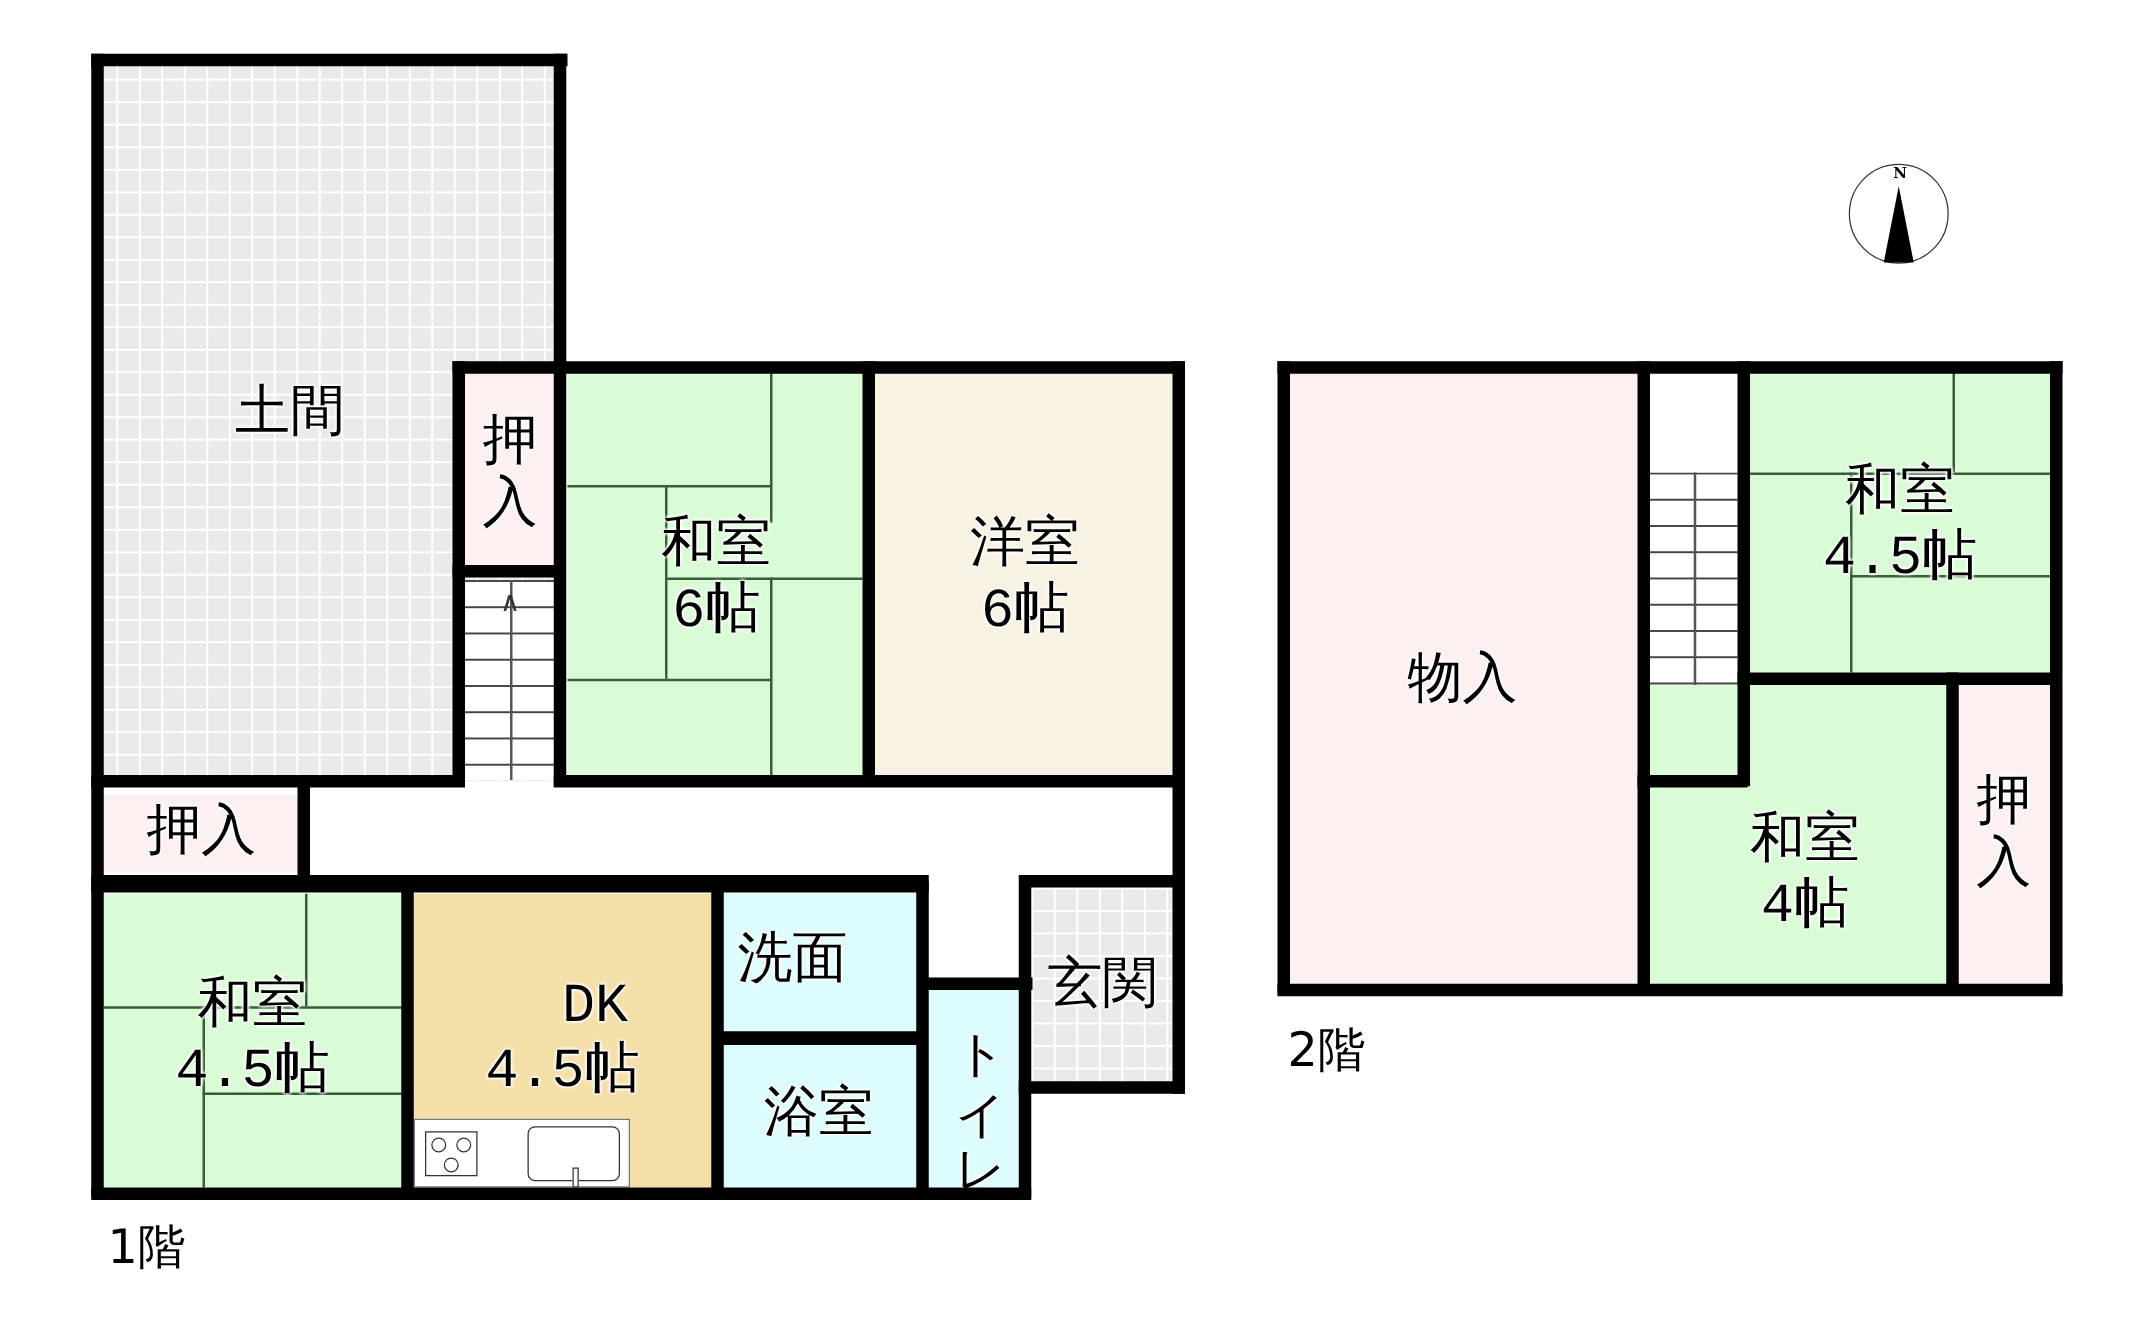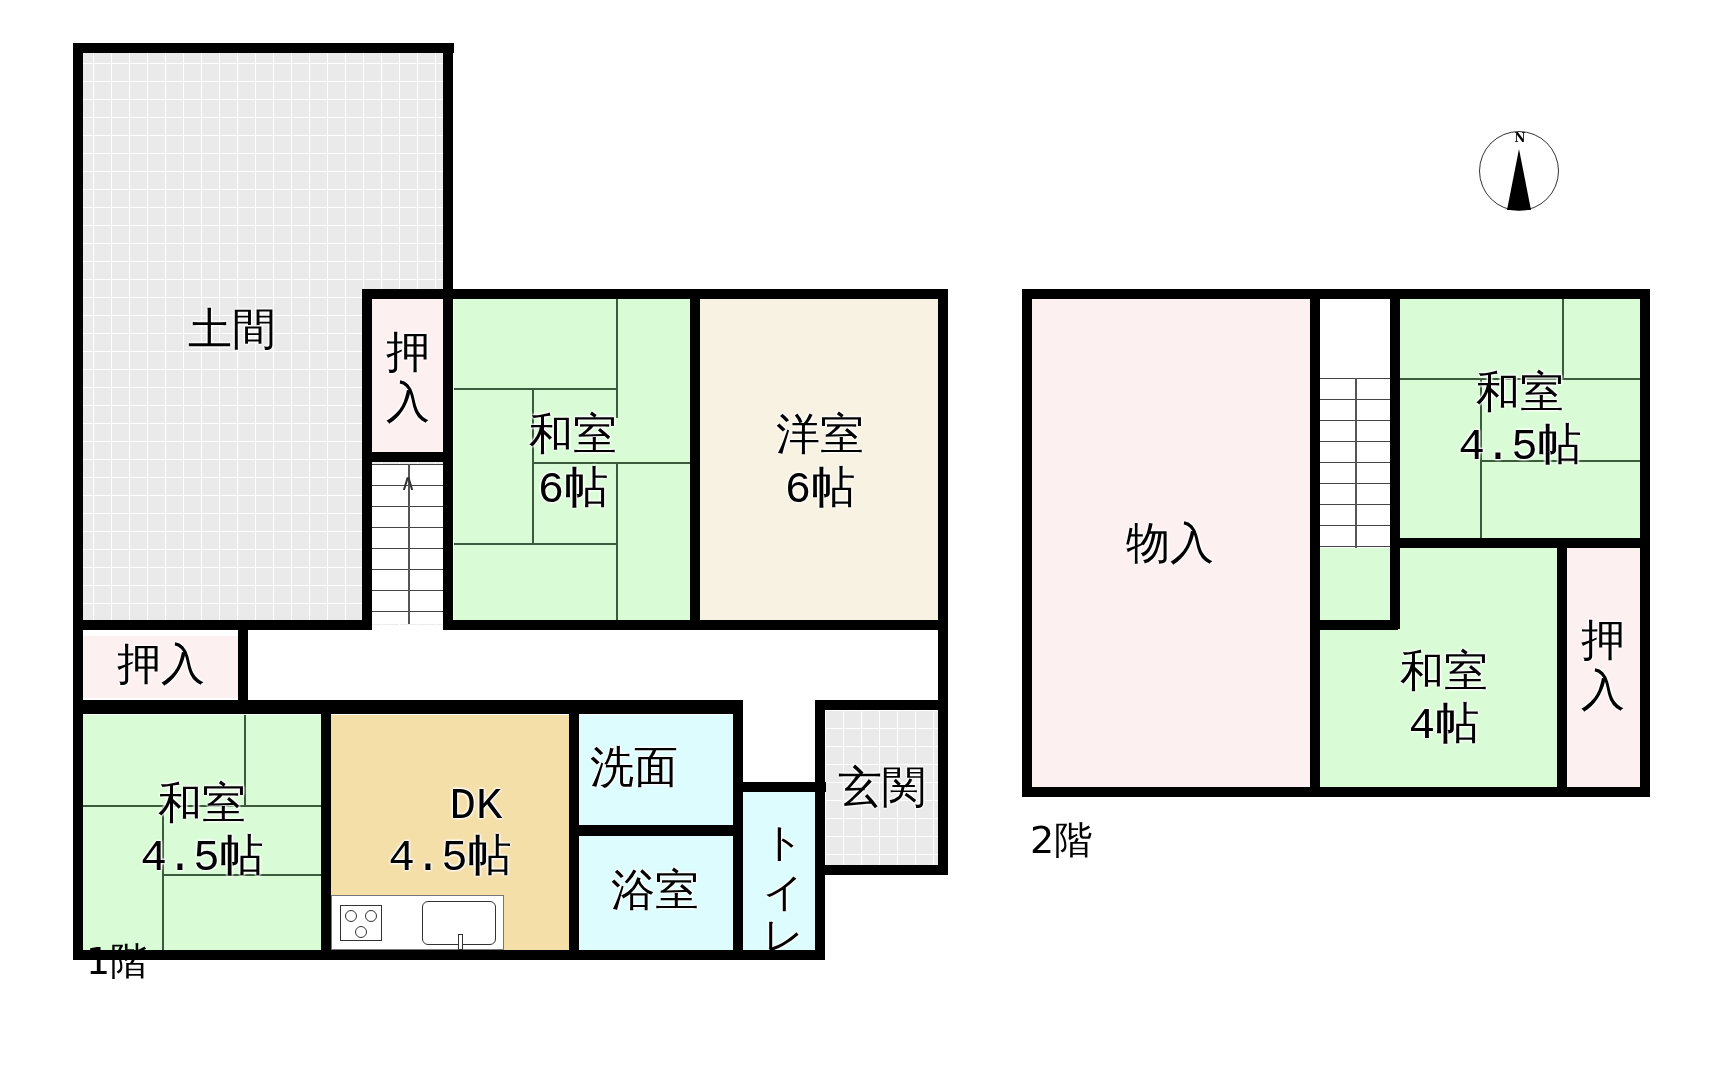--- a/index.html
+++ b/index.html
@@ -101,21 +101,21 @@
   <div class="wall" style="left:321px;top:705px;width:10px;height:253px;"></div>
   <div class="wall" style="left:569px;top:705px;width:10px;height:253px;"></div>
   <div class="wall" style="left:733px;top:705px;width:10px;height:253px;"></div>
   <div class="wall" style="left:578px;top:825px;width:160px;height:11px;"></div>
   <div class="wall" style="left:738px;top:782px;width:88px;height:10px;"></div>
   <div class="wall" style="left:815px;top:700px;width:10px;height:258px;"></div>
   <div class="wall" style="left:815px;top:865px;width:133px;height:10px;"></div>
   <div class="wall" style="left:938px;top:700px;width:10px;height:175px;"></div>
   <div class="wall" style="left:73px;top:950px;width:752px;height:10px;"></div>
 
-  <div class="floorlbl" style="left:86px;top:936px;">1階</div>
+  <div class="floorlbl" style="left:86px;top:972px;">1階</div>
 </div>
 
 <div>
 
   <div class="room" style="left:1026px;top:298px;width:284px;height:490px;background:#fdf0f0;"></div>
   <div class="lbl" style="left:1170px;top:546px;">物入</div>
 
   <div style="position:absolute;left:1320px;top:298px;width:70px;height:80px;background:#fff;"></div>
   <div class="stair" style="left:1320px;top:378px;width:70px;height:243px;">
       <div class="mid"></div>

